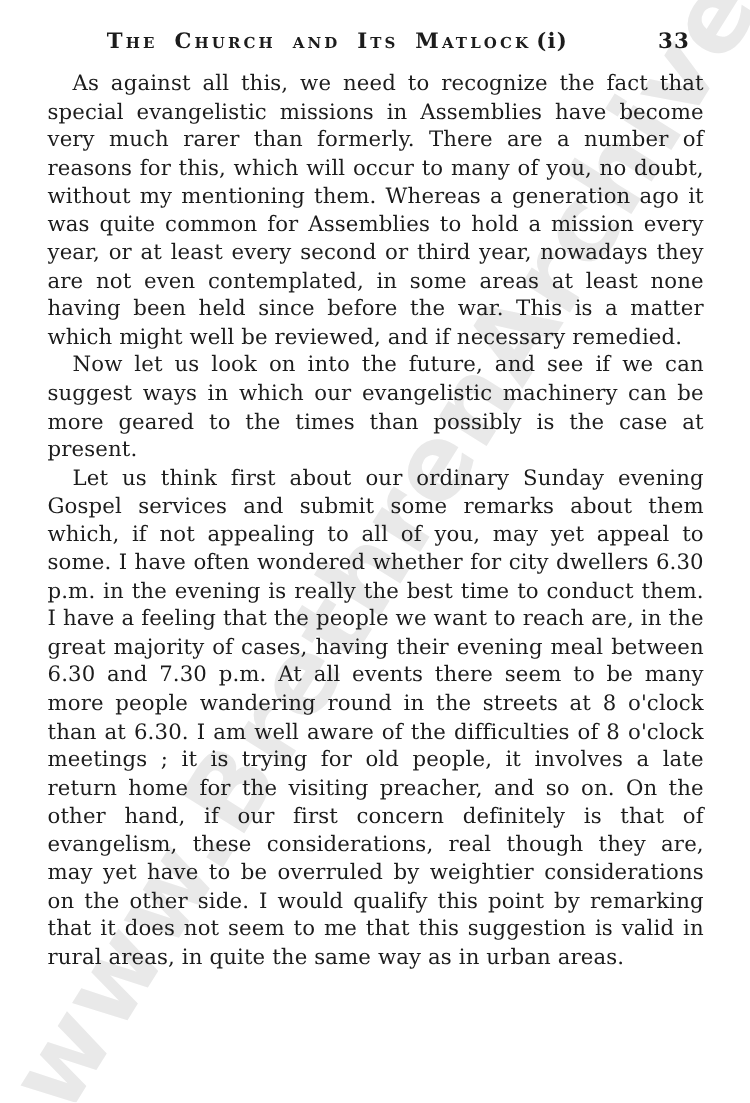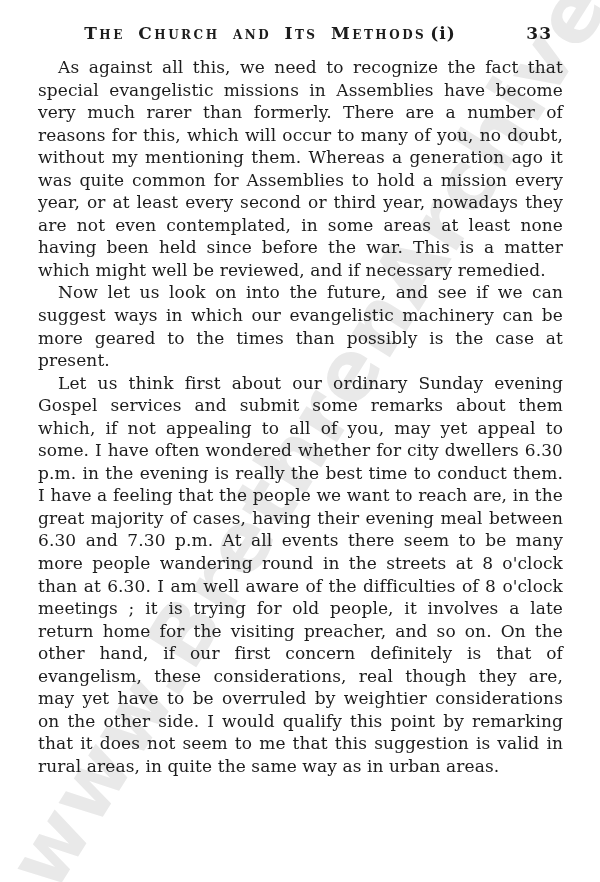--- a/index.html
+++ b/index.html
@@ -86,21 +86,21 @@
 </style>
 </head>
 <body>
 
 <div class="scan-page">
   <div class="watermark">www.BrethrenArchive.org</div>
 
   <div class="page-inner">
     <div class="running-header">
       <span class="header-title">
-        <span class="smallcaps">The Church and Its Methods</span><span class="header-suffix">(i)</span>
+        <span class="smallcaps">The Church and Its Matlock</span><span class="header-suffix">(i)</span>
       </span>
       <span class="page-number">33</span>
     </div>
 
     <div class="text-body">
         <p class="indent">As against all this, we need to recognize the fact that special evangelistic missions in Assemblies have become very much rarer than formerly. There are a number of reasons for this, which will occur to many of you, no doubt, without my mentioning them. Whereas a generation ago it was quite common for Assemblies to hold a mission every year, or at least every second or third year, nowadays they are not even contemplated, in some areas at least none having been held since before the war. This is a matter which might well be reviewed, and if necessary remedied.</p>
         <p class="indent">Now let us look on into the future, and see if we can suggest ways in which our evangelistic machinery can be more geared to the times than possibly is the case at present.</p>
         <p class="indent">Let us think first about our ordinary Sunday evening Gospel services and submit some remarks about them which, if not appealing to all of you, may yet appeal to some. I have often wondered whether for city dwellers 6.30 p.m. in the evening is really the best time to conduct them. I have a feeling that the people we want to reach are, in the great majority of cases, having their evening meal between 6.30 and 7.30 p.m. At all events there seem to be many more people wandering round in the streets at 8 o'clock than at 6.30. I am well aware of the difficulties of 8 o'clock meetings ; it is trying for old people, it involves a late return home for the visiting preacher, and so on. On the other hand, if our first concern definitely is that of evangelism, these considerations, real though they are, may yet have to be overruled by weightier considerations on the other side. I would qualify this point by remarking that it does not seem to me that this suggestion is valid in rural areas, in quite the same way as in urban areas.</p>
       </div>
   </div>

